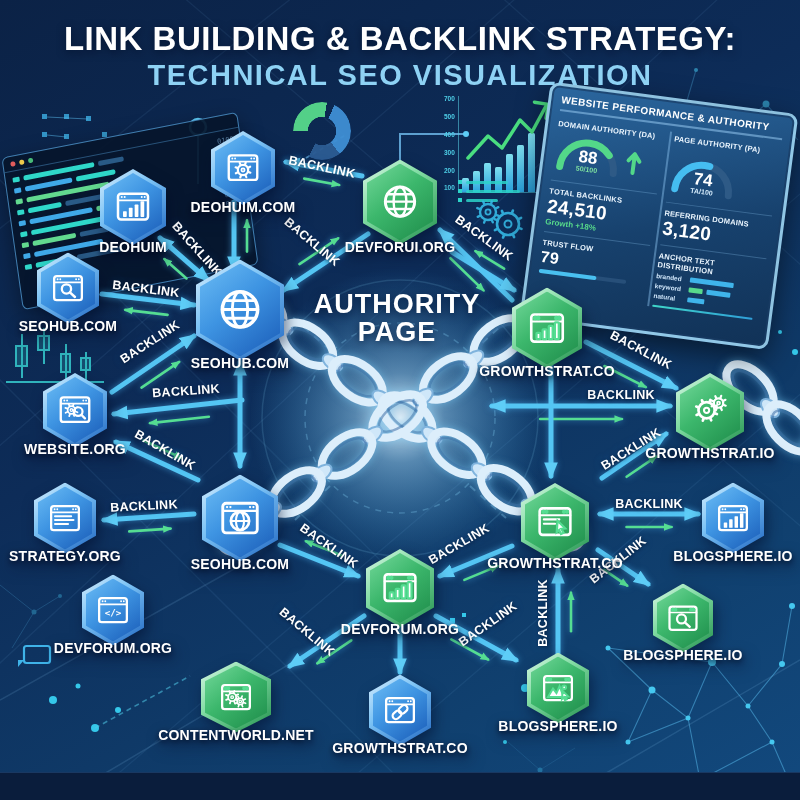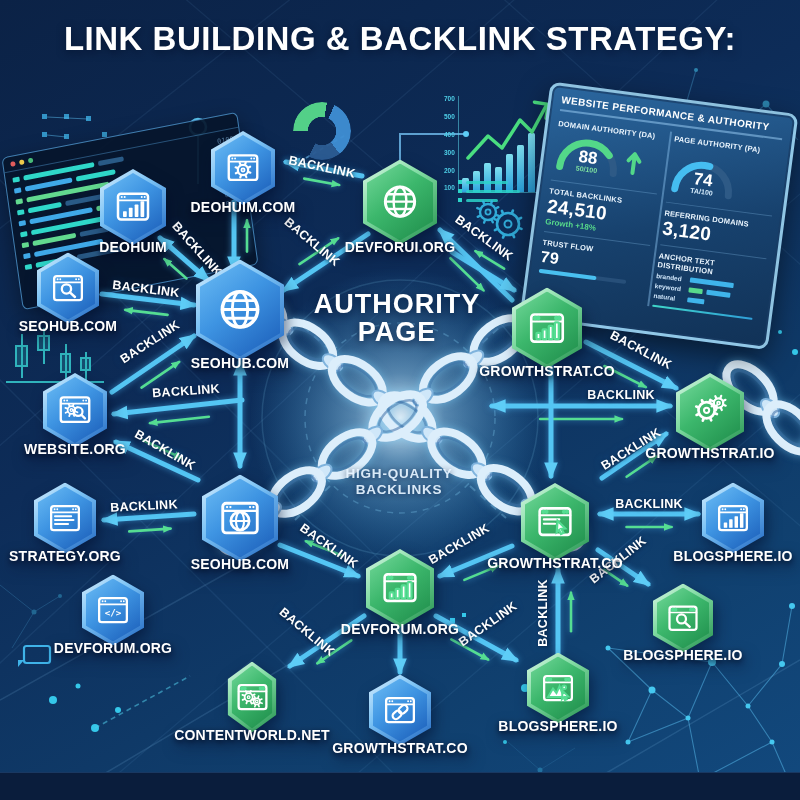--- a/index.html
+++ b/index.html
@@ -824,21 +824,21 @@
           <circle cx="10.5" cy="13" r="1.2" fill="#fff"></circle>
           <circle cx="14" cy="13" r="1.2" fill="#fff"></circle>
           <circle cx="34.5" cy="13" r="1.2" fill="#fff"></circle>
           <circle cx="38" cy="13" r="1.2" fill="#fff"></circle>
           <path d="M11,36 L17.5,25 L22,31 L26,22 L31.5,36 Z" fill="#fff"></path>
           <circle cx="32" cy="23.5" r="2.4" fill="#fff"></circle>
           <path d="M30,28 L37.5,35.5 L34,35.8 L35.5,39 L33,40 L31.6,36.4 L29.2,38.6 Z" fill="#fff"></path>
         </svg>
         <div class="hex-label">BLOGSPHERE.IO</div>
       </div>
-      <div class="hex-node green" style="left: 252px; top: 697px; width: 49px; height: 71px;">
+      <div class="hex-node green" style="left: 236px; top: 697px; width: 70px; height: 71px;">
         <div class="hex outer"></div>
         <div class="hex inner"></div>
         <svg class="icon" width="37" height="37" viewBox="0 0 48 48">
           <rect x="6" y="9" width="36" height="31" rx="3.5" stroke="#fff" stroke-width="3" fill="none"></rect>
           <line x1="6" y1="17" x2="42" y2="17" stroke="#fff" stroke-width="2.2"></line>
           <circle cx="10.5" cy="13" r="1.2" fill="#fff"></circle>
           <circle cx="14" cy="13" r="1.2" fill="#fff"></circle>
           <circle cx="34.5" cy="13" r="1.2" fill="#fff"></circle>
           <circle cx="38" cy="13" r="1.2" fill="#fff"></circle>
           <circle cx="19" cy="24.5" r="5.2" stroke="#fff" stroke-width="2.3" fill="none"></circle>
@@ -878,23 +878,20 @@
             <rect x="12.5" y="22.8" width="12.5" height="8.6" rx="4.3" stroke="#fff" stroke-width="2.8" fill="none"></rect>
             <rect x="23" y="22.8" width="12.5" height="8.6" rx="4.3" stroke="#fff" stroke-width="2.8" fill="none"></rect>
           </g>
         </svg>
         <div class="hex-label">GROWTHSTRAT.CO</div>
       </div>
     </div>
 
   <div class="centertext" style="left:397px;top:290px">
     <div class="ct-h"><span>AUTHORITY</span><br><span>PAGE</span></div>
-  </div>
-  <div class="centertext" style="left:399px;top:466px">
-    <div class="ct-s"><span>HIGH-QUALITY</span><br><span>BACKLINKS</span></div>
   </div>
 
   <div class="dashboard">
     <div class="db-title">WEBSITE PERFORMANCE &amp; AUTHORITY</div>
     <div class="db-grid">
       <div class="db-col">
         <div class="db-lbl">DOMAIN AUTHORITY (DA)</div>
         <div class="gauge-row">
           <div class="gauge">
             <svg viewBox="0 0 68 42">
@@ -953,16 +950,17 @@
               </div>
             </div>
           <div class="anchor-divider"></div>
         </div>
       </div>
     </div>
   </div>
 
   <div class="titlewrap">
     <div class="title1">LINK BUILDING &amp; BACKLINK STRATEGY:</div>
+    <div class="title2">TECHNICAL SEO VISUALIZATION</div>
   </div>
 
   <div class="bottomband"></div>
 </div>
 
 </body></html>

